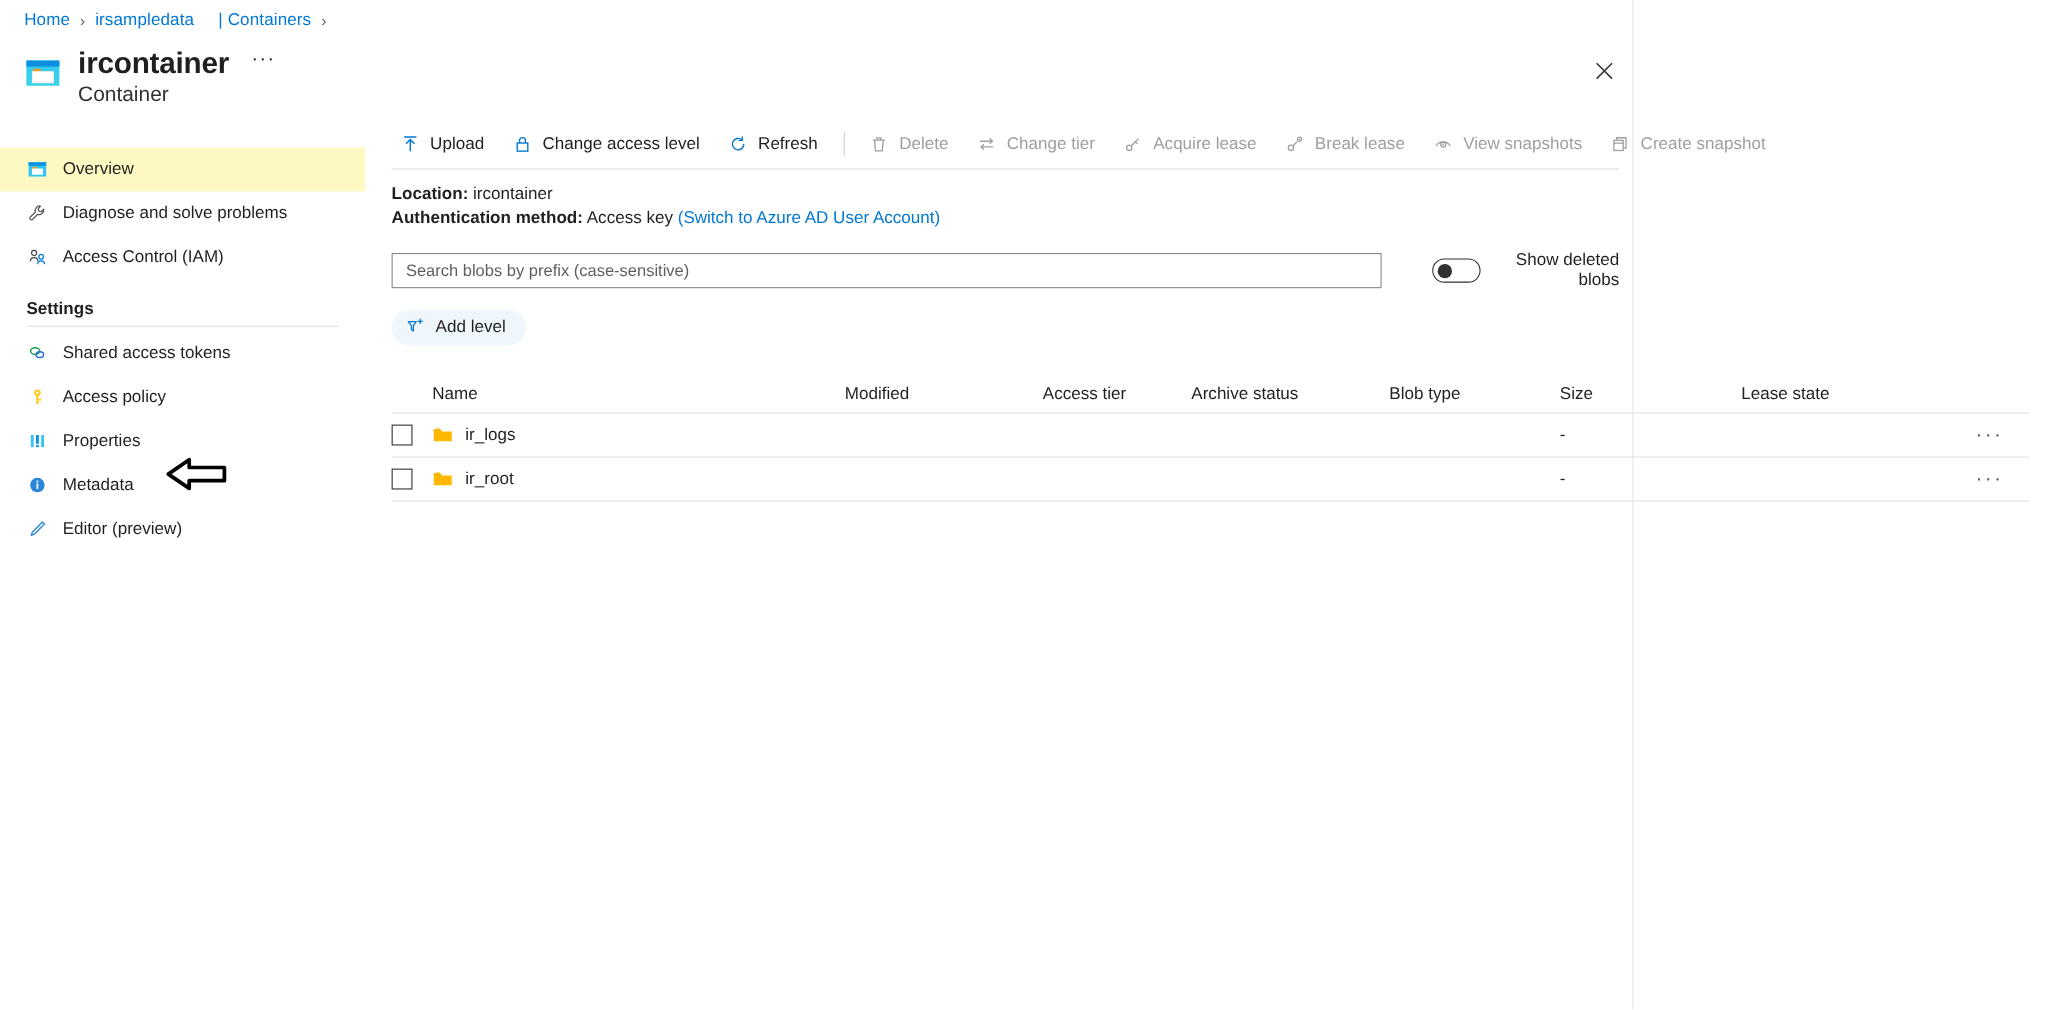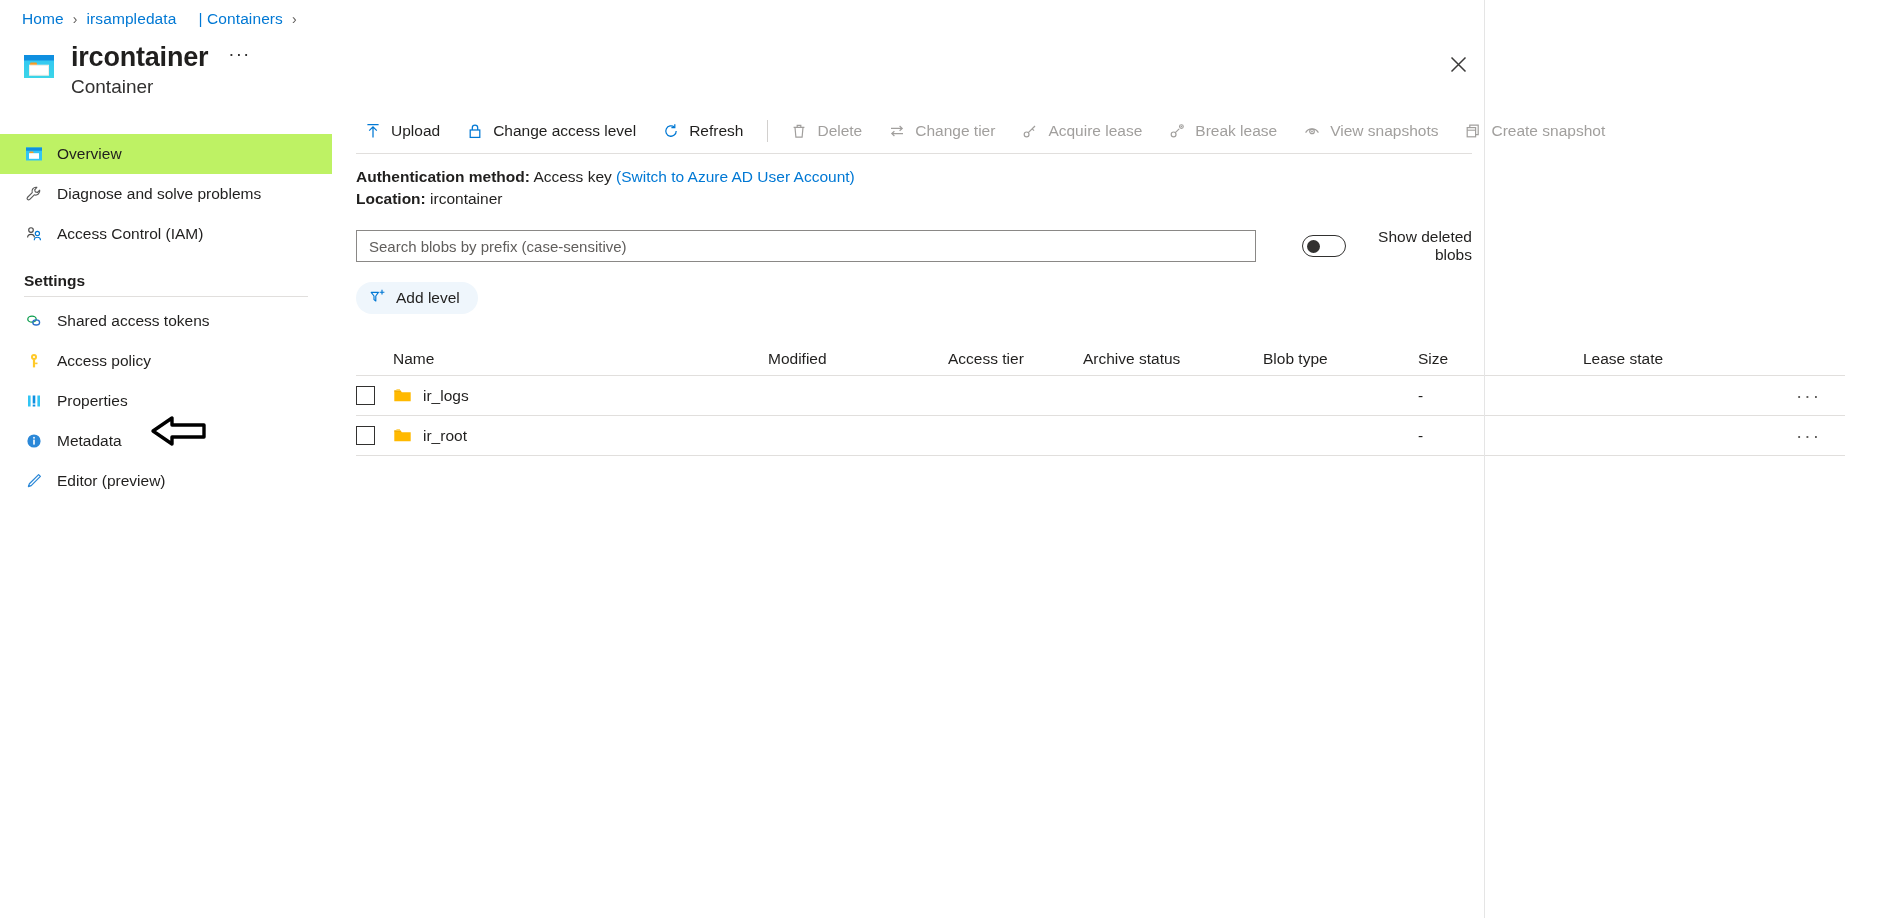--- a/index.html
+++ b/index.html
@@ -106,21 +106,21 @@
 
   .nav { margin-top: 16px; }
   .nav-item {
     display: flex; align-items: center;
     height: 40px;
     padding-left: 24px;
     cursor: pointer;
     font-size: 15.5px;
     color: #201f1e;
   }
-  .nav-item.active { background: #bef264; }
+  .nav-item.active { background: #fef9c3; }
   .nav-item .nav-ico {
     width: 20px; height: 20px;
     flex: none;
     display: flex; align-items: center; justify-content: center;
   }
   .nav-item .nav-lbl { margin-left: 13px; }
 
   .nav-section {
     font-size: 15.5px;
     font-weight: 700;
@@ -543,27 +543,27 @@
             <path d="M2.2 7.2 H10.6" stroke="#a19f9d" stroke-width="1.1"></path>
           </svg>
         </span>
         <span class="c-lbl">Create snapshot</span>
       </div>
 
     </div>
 
     <div class="auth-block">
       <div>
+        <b>Location:</b>
+        <span>ircontainer</span>
+      </div>
+      <div>
         <b>Authentication method:</b>
         <span>Access key</span>
         <span class="auth-link">(Switch to Azure AD User Account)</span>
-      </div>
-      <div>
-        <b>Location:</b>
-        <span>ircontainer</span>
       </div>
     </div>
 
     <div class="filter-row">
       <div class="blob-search">
         <input type="text" placeholder="Search blobs by prefix (case-sensitive)" style="">
       </div>
       <div class="toggle-wrap">
         <div class="toggle">
           <div class="knob"></div>

